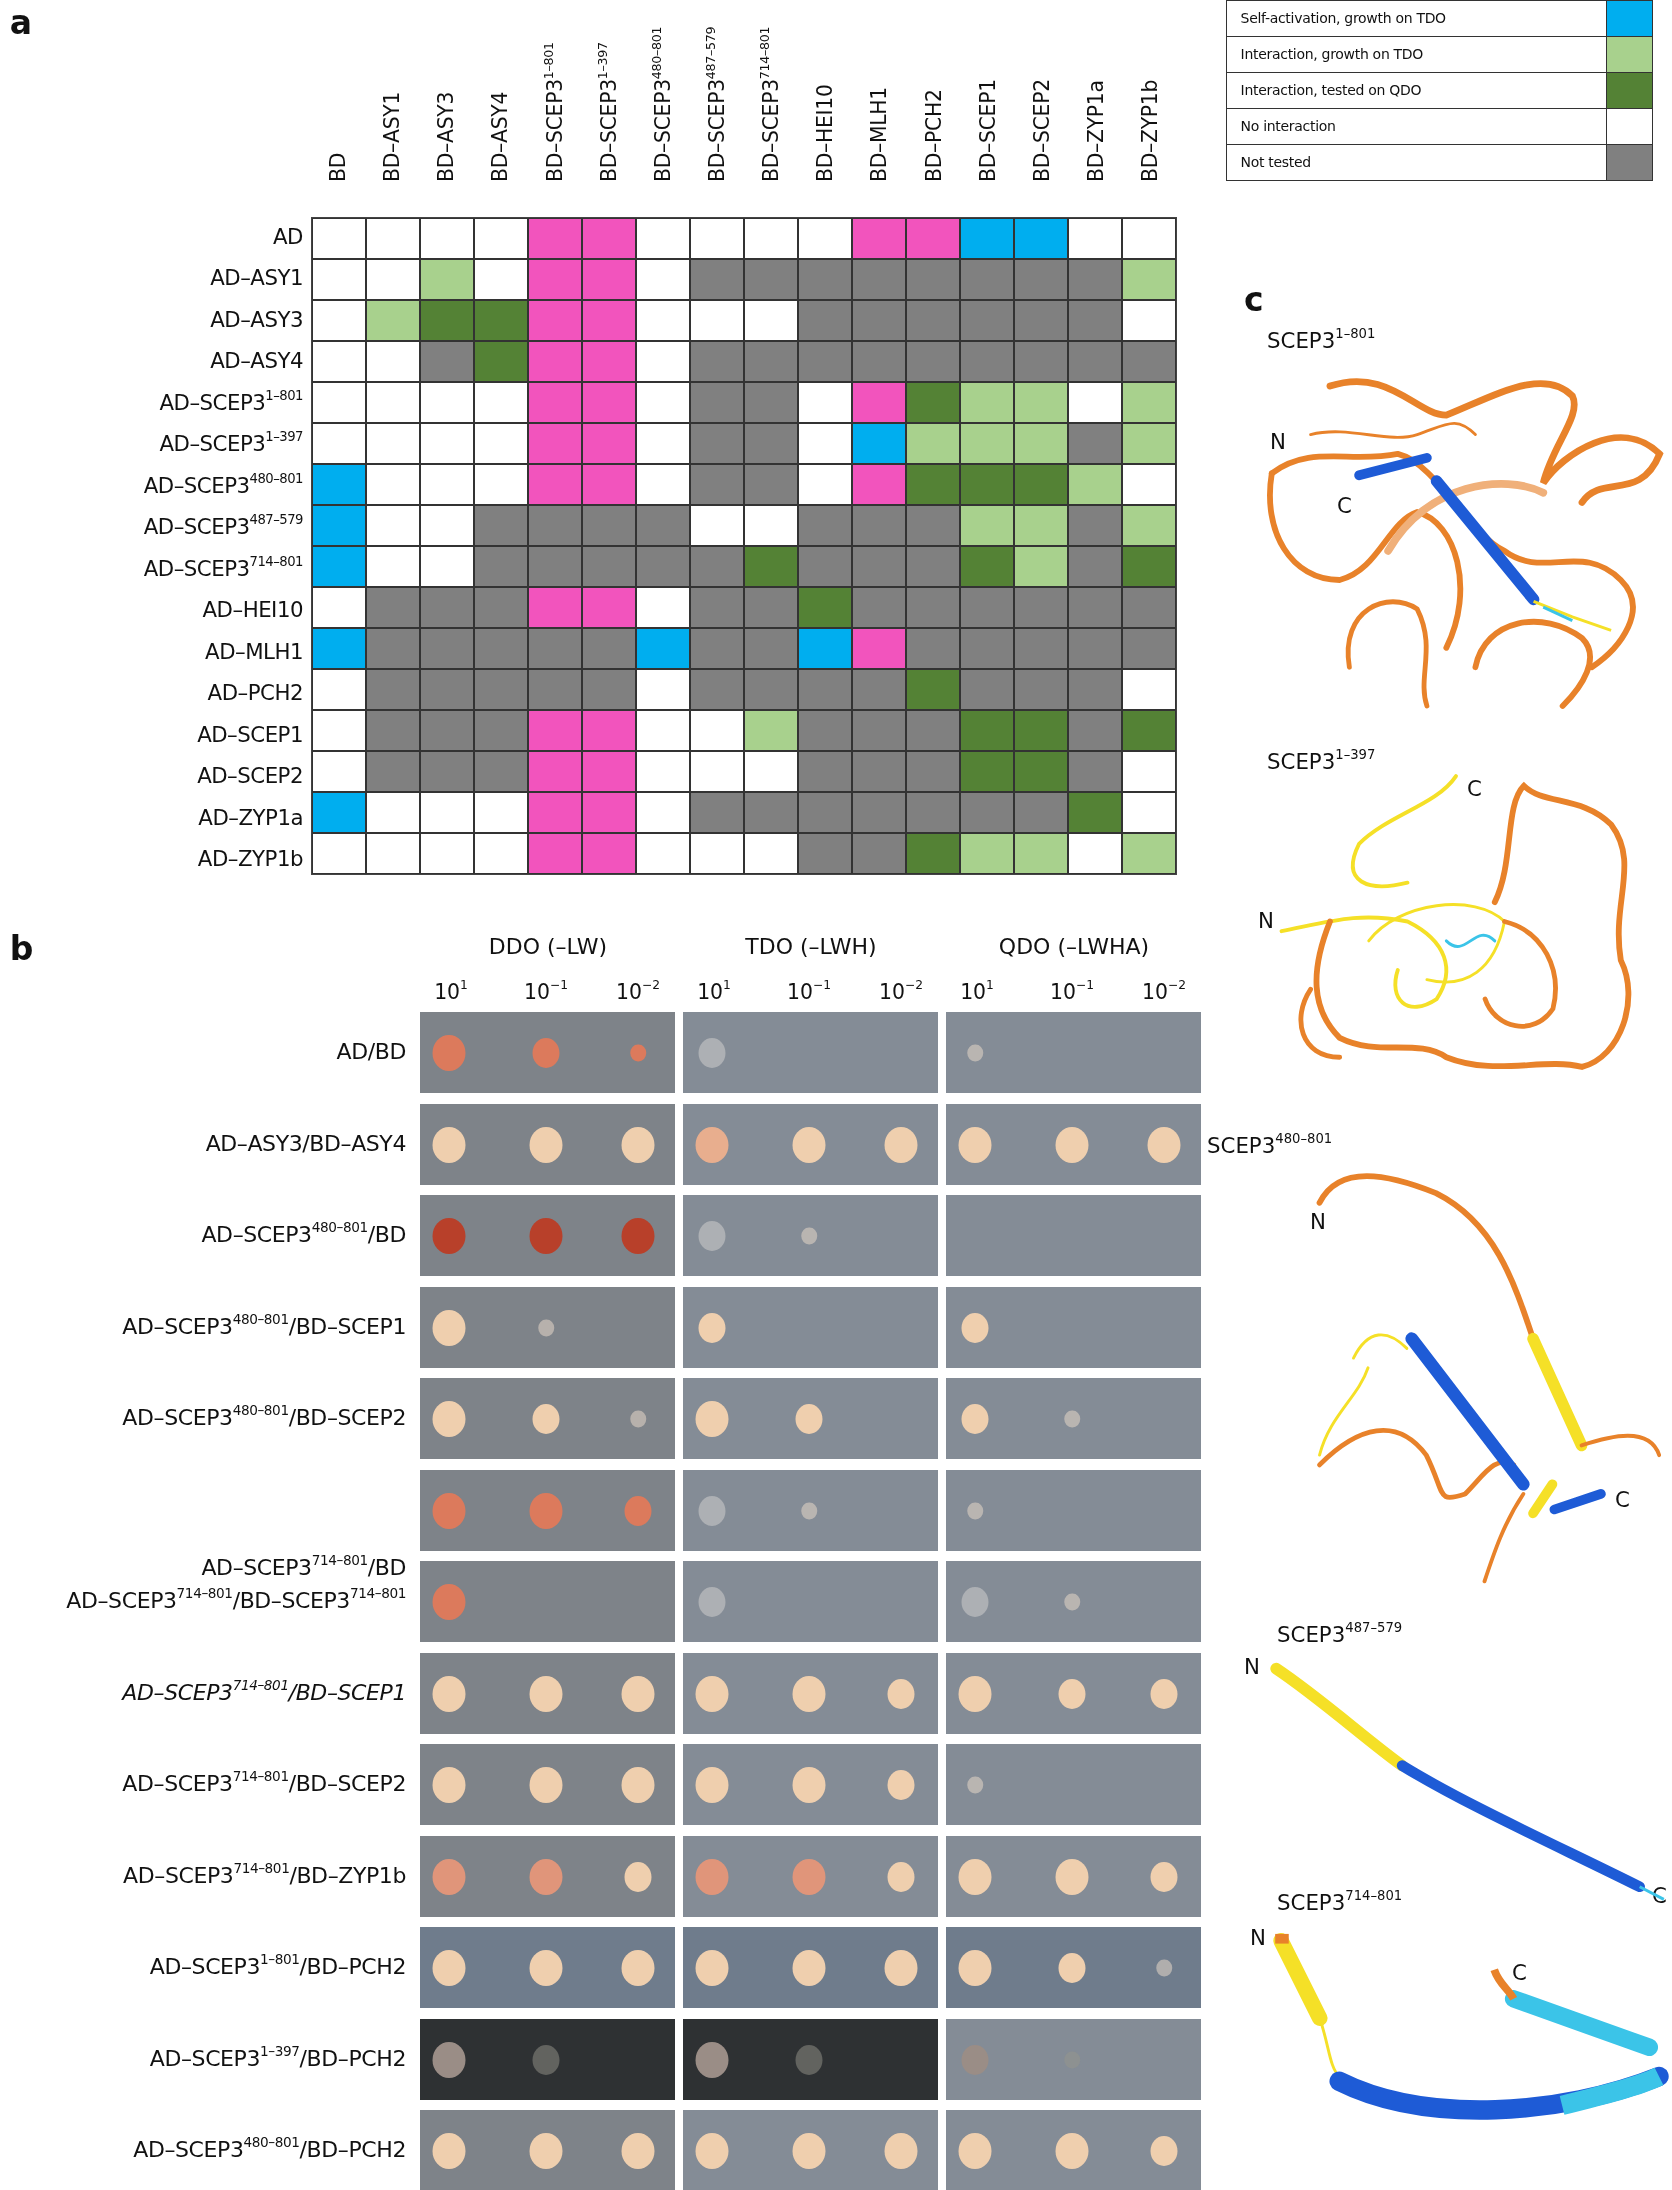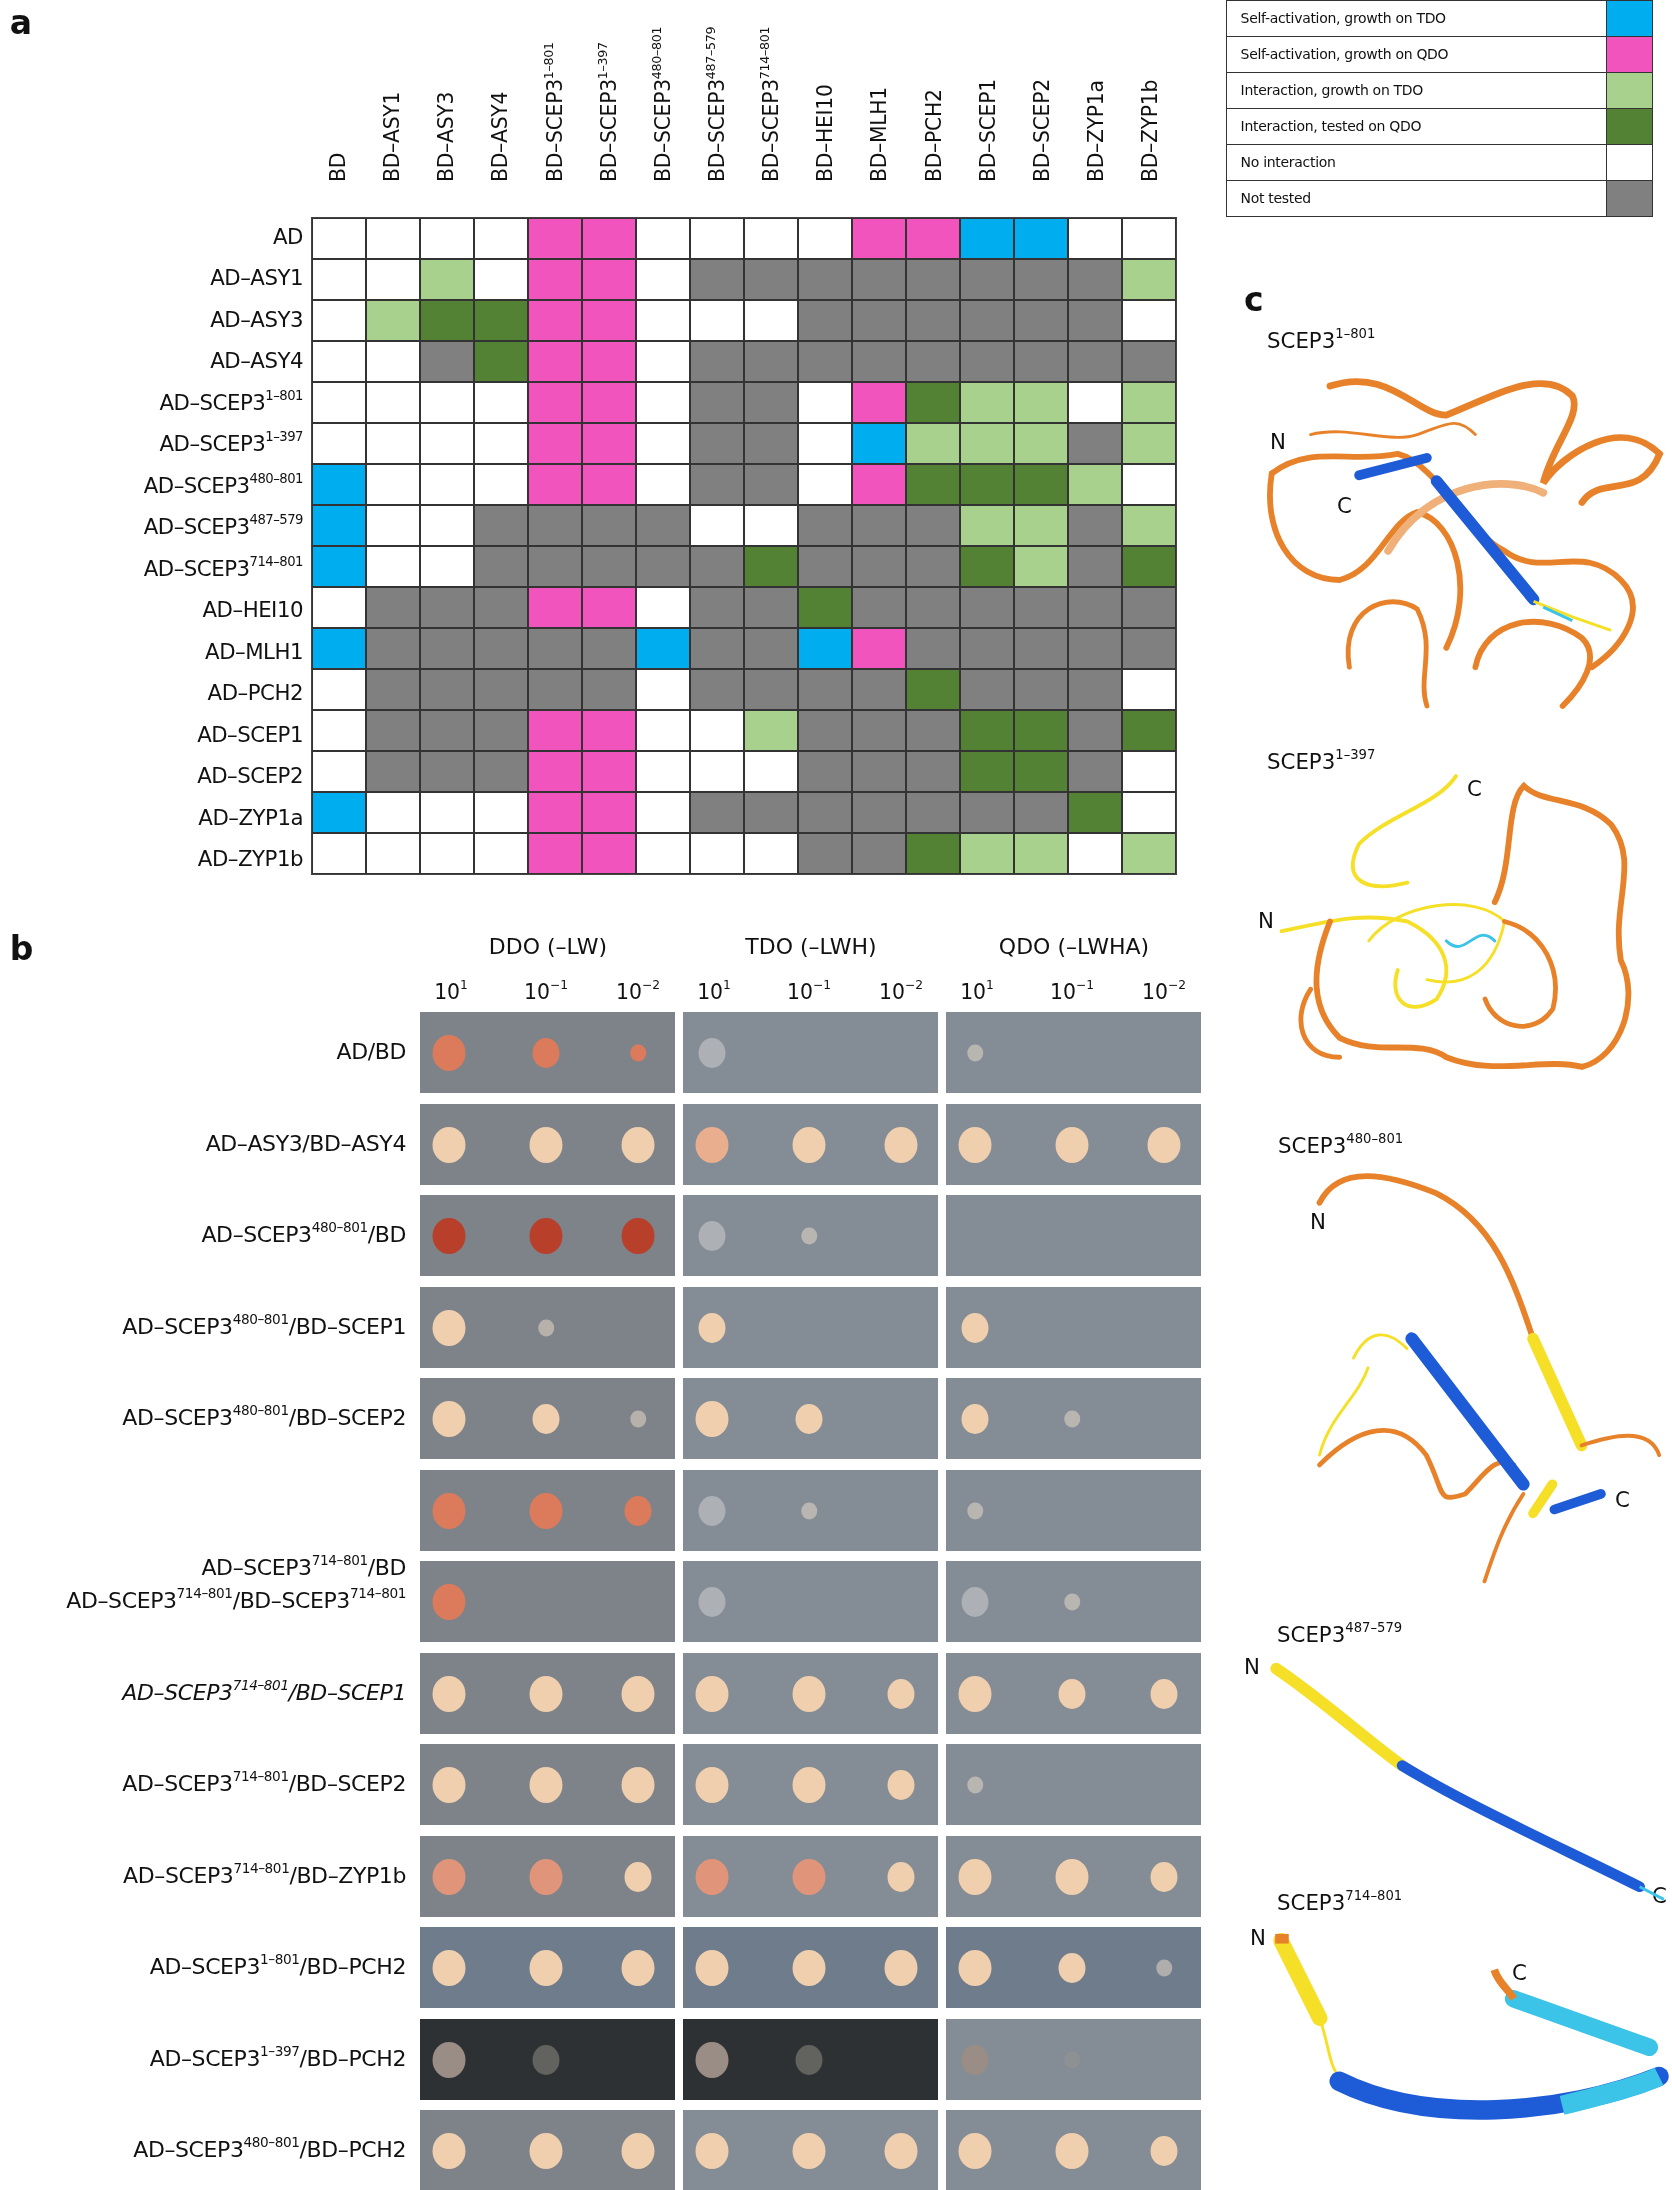--- a/index.html
+++ b/index.html
@@ -362,24 +362,20 @@
     <div class="cell" title="NO" style="background: rgb(255, 255, 255);"></div>
     <div class="cell" title="I_TDO" style="background: rgb(168, 209, 141);"></div>
   </div>
 
 <div id="legend" class="legend">
     <div class="legend-row">
       <div class="lt">Self-activation, growth on TDO</div>
       <div class="sw" style="background: rgb(0, 174, 239);"></div>
     </div>
     <div class="legend-row">
-      <div class="lt">Self-activation, growth on QDO</div>
-      <div class="sw" style="background: rgb(242, 84, 189);"></div>
-    </div>
-    <div class="legend-row">
       <div class="lt">Interaction, growth on TDO</div>
       <div class="sw" style="background: rgb(168, 209, 141);"></div>
     </div>
     <div class="legend-row">
       <div class="lt">Interaction, tested on QDO</div>
       <div class="sw" style="background: rgb(84, 130, 53);"></div>
     </div>
     <div class="legend-row">
       <div class="lt">No interaction</div>
       <div class="sw" style="background: rgb(255, 255, 255);"></div>
@@ -618,21 +614,21 @@
     <path d="M210 30 C190 60 140 70 110 100 C90 140 120 150 160 140" stroke="#f5e027" stroke-width="4"></path>
     <path d="M30 190 C80 180 110 170 160 180 C200 200 210 230 190 260 C160 280 140 260 150 230" stroke="#f5e027" stroke-width="4"></path>
     <path d="M120 200 C150 160 230 150 260 180 C250 230 220 250 180 240" stroke="#f5e027" stroke-width="3"></path>
     <path d="M80 180 C60 230 60 270 90 300 C130 320 170 300 200 320 C250 340 300 320 340 330 C380 320 400 260 380 220 C370 160 400 120 370 80 C340 50 300 60 280 40 C260 60 270 120 250 160" stroke="#e8822a" stroke-width="6"></path>
     <path d="M60 250 C40 280 50 320 90 320" stroke="#e8822a" stroke-width="5"></path>
     <path d="M260 180 C300 190 320 230 310 270 C290 300 250 290 240 260" stroke="#e8822a" stroke-width="5"></path>
     <path d="M200 200 C220 220 230 180 250 200" stroke="#3bc4e8" stroke-width="3"></path>
   </g>
 </svg>
 
-<div class="clabel" style="left:1278px;top:1133px;"><span>SCEP3</span><sup>480–801</sup></div>
+<div class="clabel" style="left:1207px;top:1133px;"><span>SCEP3</span><sup>480–801</sup></div>
 <div class="term" style="left:1310px;top:1209px;">N</div>
 <div class="term" style="left:1615px;top:1487px;">C</div>
 <svg class="struct" style="left:1300px;top:1164px;" width="369" height="427" viewBox="0 0 380 440">
   <g fill="none" stroke-linecap="round">
     <path d="M20 40 C40 0 90 10 140 30 C200 60 220 120 240 180" stroke="#e8822a" stroke-width="6"></path>
     <path d="M240 180 L290 290" stroke="#f5e027" stroke-width="12"></path>
     <path d="M55 200 C70 170 90 170 110 190" stroke="#f5e027" stroke-width="3"></path>
     <path d="M20 300 C30 260 60 240 70 210" stroke="#f5e027" stroke-width="3"></path>
     <path d="M20 310 C60 270 100 260 130 300 C150 340 140 350 170 340 C190 320 200 300 220 310" stroke="#e8822a" stroke-width="5"></path>
     <path d="M290 290 C320 280 360 270 370 300" stroke="#e8822a" stroke-width="4"></path>

